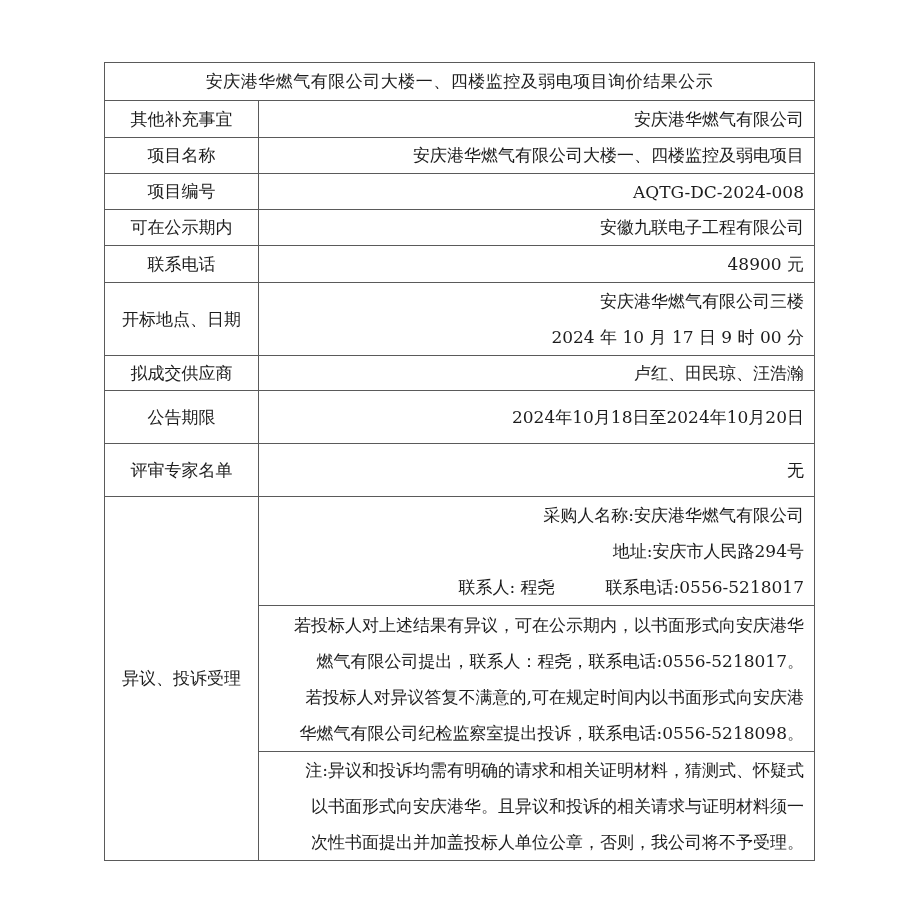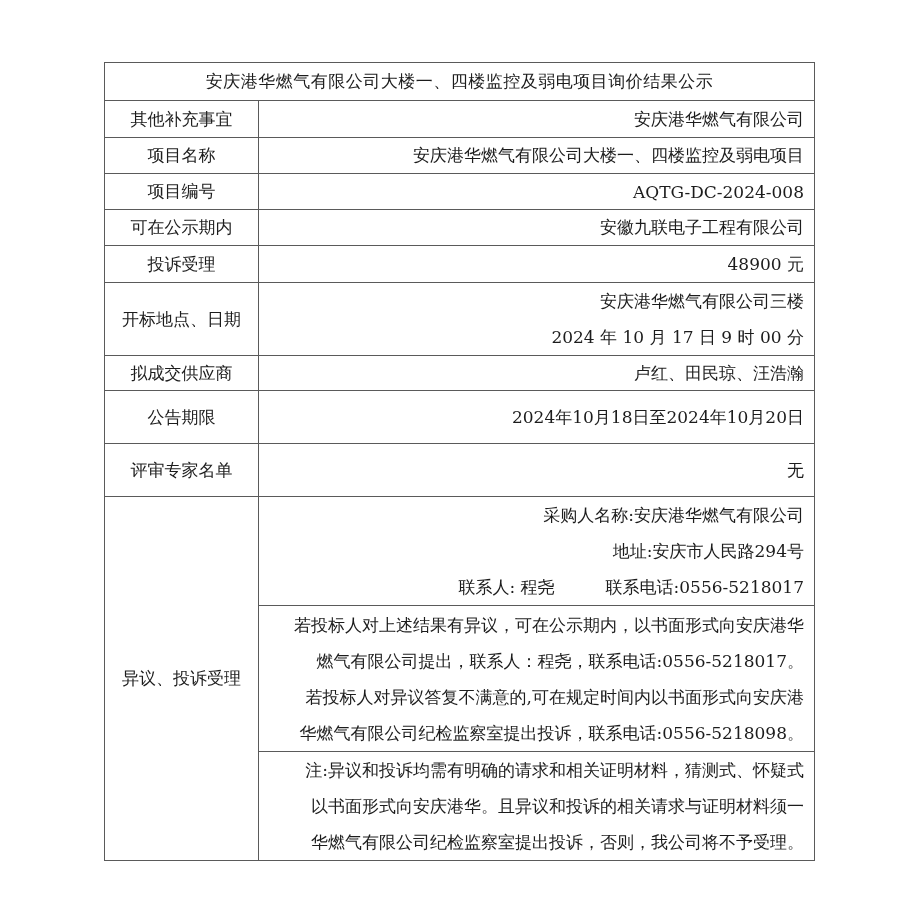--- a/index.html
+++ b/index.html
@@ -80,21 +80,21 @@
       <td class="label-cell">项目编号</td>
       <td class="value-cell">AQTG-DC-2024-008</td>
     </tr>
 
     <tr style="height:36px">
       <td class="label-cell">可在公示期内</td>
       <td class="value-cell">安徽九联电子工程有限公司</td>
     </tr>
 
     <tr style="height:37px">
-      <td class="label-cell">投诉受理</td>
+      <td class="label-cell">联系电话</td>
       <td class="value-cell">48900 元</td>
     </tr>
 
     <tr style="height:71px">
       <td class="label-cell">开标地点、日期</td>
       <td class="value-cell">
         <div class="ln">安庆港华燃气有限公司三楼</div>
         <div class="ln">2024 年 10 月 17 日 9 时 00 分</div>
       </td>
     </tr>
@@ -129,18 +129,18 @@
         <div class="ln">燃气有限公司提出，联系人：程尧，联系电话:0556-5218017。</div>
         <div class="ln">若投标人对异议答复不满意的,可在规定时间内以书面形式向安庆港</div>
         <div class="ln">华燃气有限公司纪检监察室提出投诉，联系电话:0556-5218098。</div>
       </td>
     </tr>
 
     <tr style="height:105px">
       <td class="value-cell">
         <div class="ln">注:异议和投诉均需有明确的请求和相关证明材料，猜测式、怀疑式</div>
         <div class="ln">以书面形式向安庆港华。且异议和投诉的相关请求与证明材料须一</div>
-        <div class="ln">华燃气有限公司纪检监察室提出投诉，否则，我公司将不予受理。</div>
+        <div class="ln">次性书面提出并加盖投标人单位公章，否则，我公司将不予受理。</div>
       </td>
     </tr>
   </tbody>
     </table>
 </div>
 
 </body></html>

